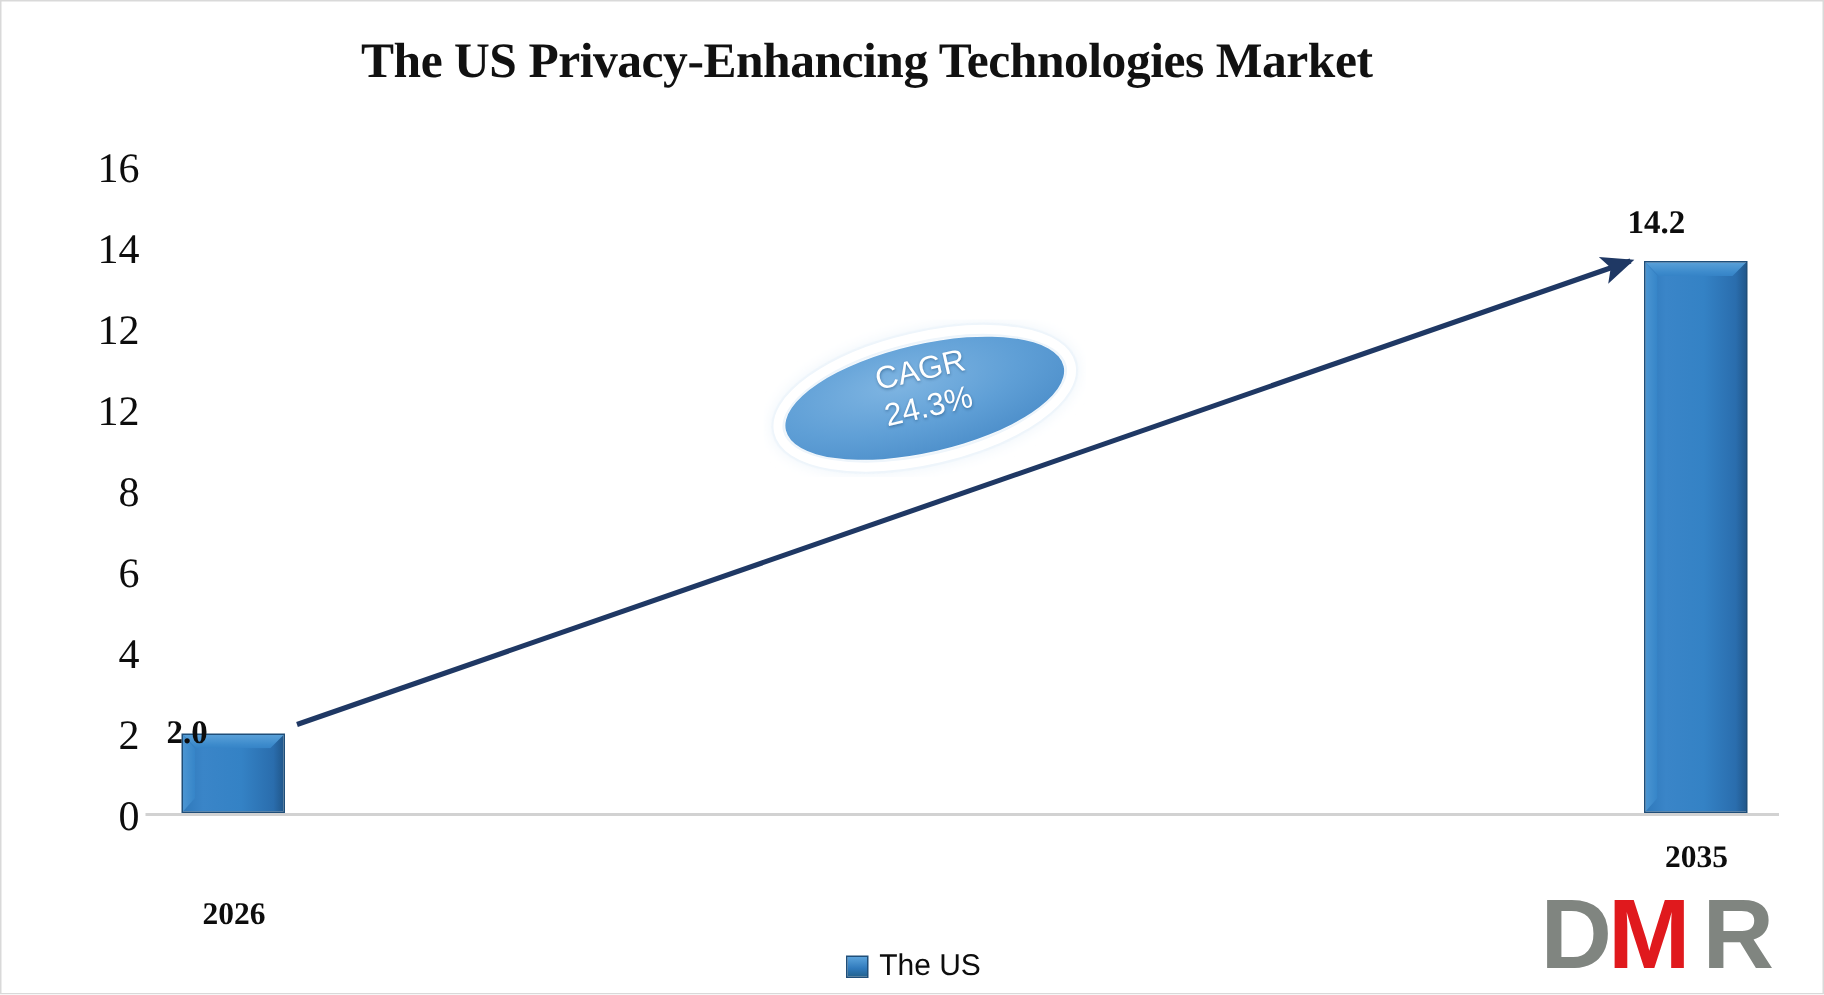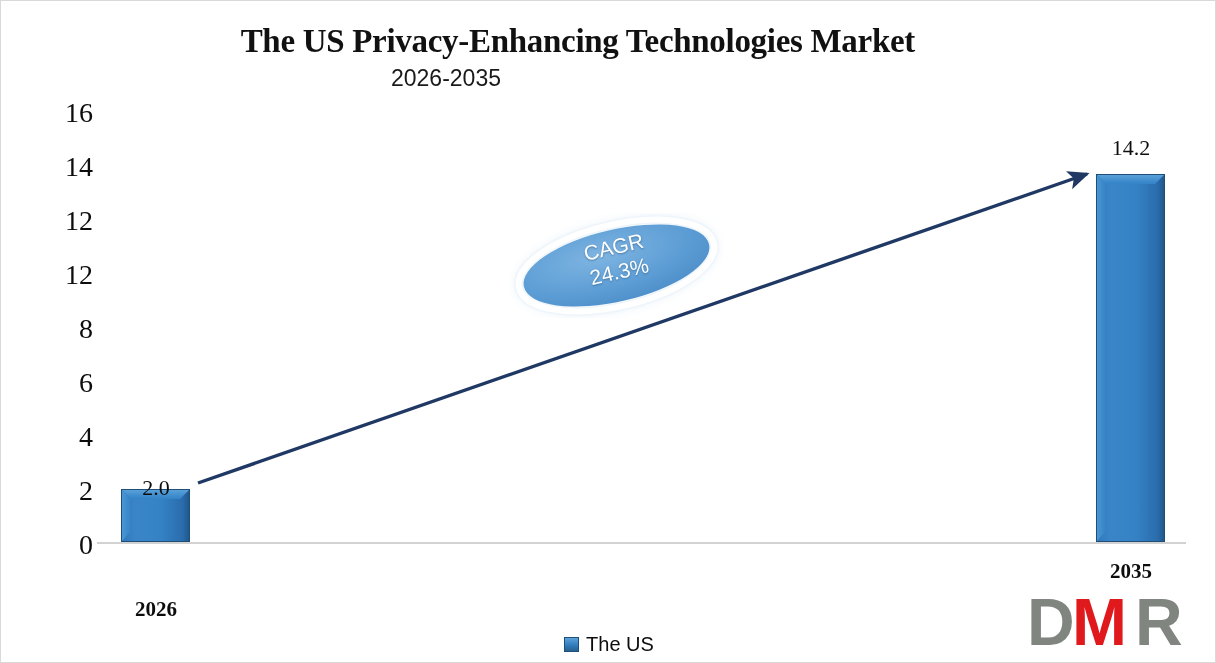--- a/index.html
+++ b/index.html
@@ -99,24 +99,24 @@
     content: "";
     position: absolute;
     left: 0; top: 0; bottom: 0;
     width: 8px;
     background: linear-gradient(to right, #4b95d2 0%, #3685c8 100%);
     clip-path: polygon(0 0, 100% 9px, 100% calc(100% - 9px), 0 100%);
   }
   .bar-label {
     position: absolute;
     font-family: "Liberation Serif", serif;
-    font-weight: normal;
+    font-weight: bold;
     font-size: 22px;
     color: #0d0d0d;
-    text-align: center;
+    text-align: left;
     white-space: nowrap;
   }
   .x-label {
     position: absolute;
     font-family: "Liberation Serif", serif;
     font-weight: bold;
     font-size: 21px;
     color: #0d0d0d;
     text-align: center;
     white-space: nowrap;
@@ -197,21 +197,20 @@
     width: 178px;
     height: 66px;
   }
 </style>
 </head>
 <body>
 
 <div id="chart-root">
 
   <div class="chart-title">The US Privacy-Enhancing Technologies Market</div>
-  <div class="chart-subtitle">2026-2035</div>
 
   <div class="y-axis">
     <div class="y-tick" style="top:432px">0</div>
     <div class="y-tick" style="top:378px">2</div>
     <div class="y-tick" style="top:324px">4</div>
     <div class="y-tick" style="top:270px">6</div>
     <div class="y-tick" style="top:216px">8</div>
     <div class="y-tick" style="top:162px">12</div>
     <div class="y-tick" style="top:108px">12</div>
     <div class="y-tick" style="top:54px">14</div>

